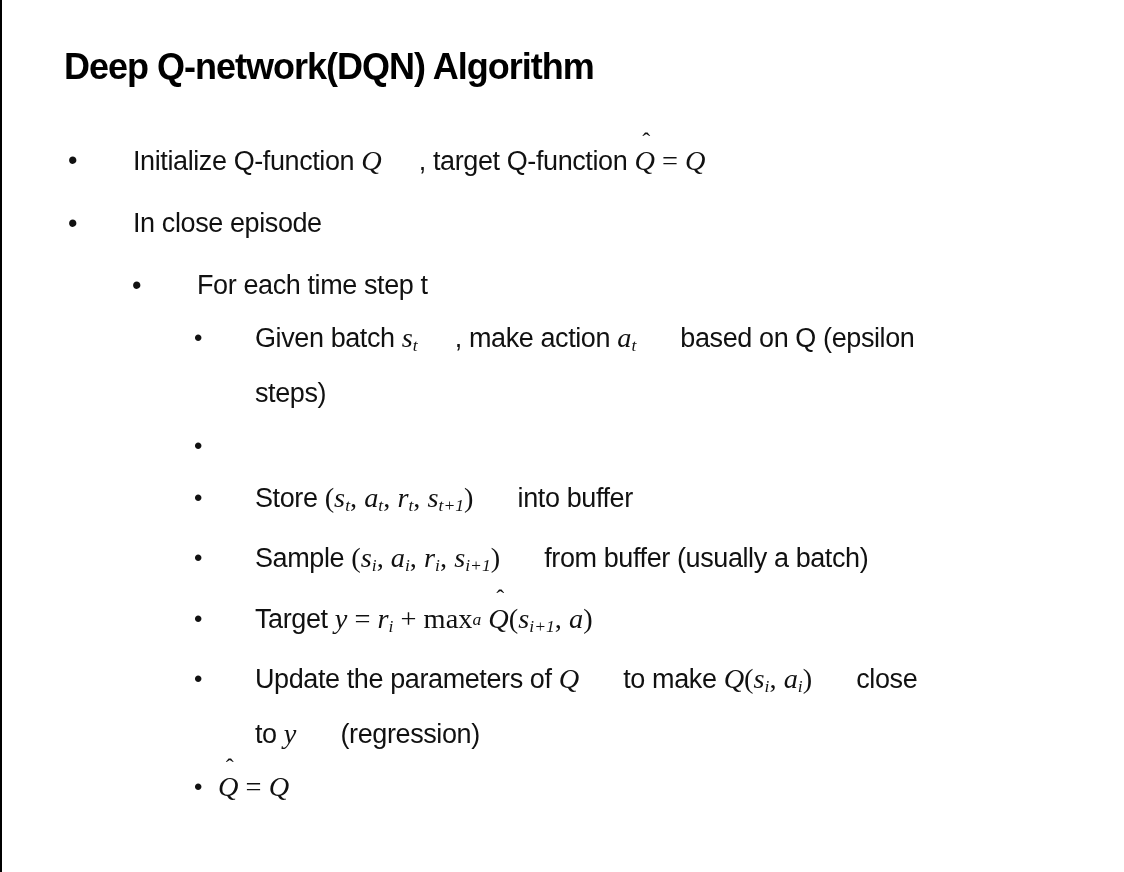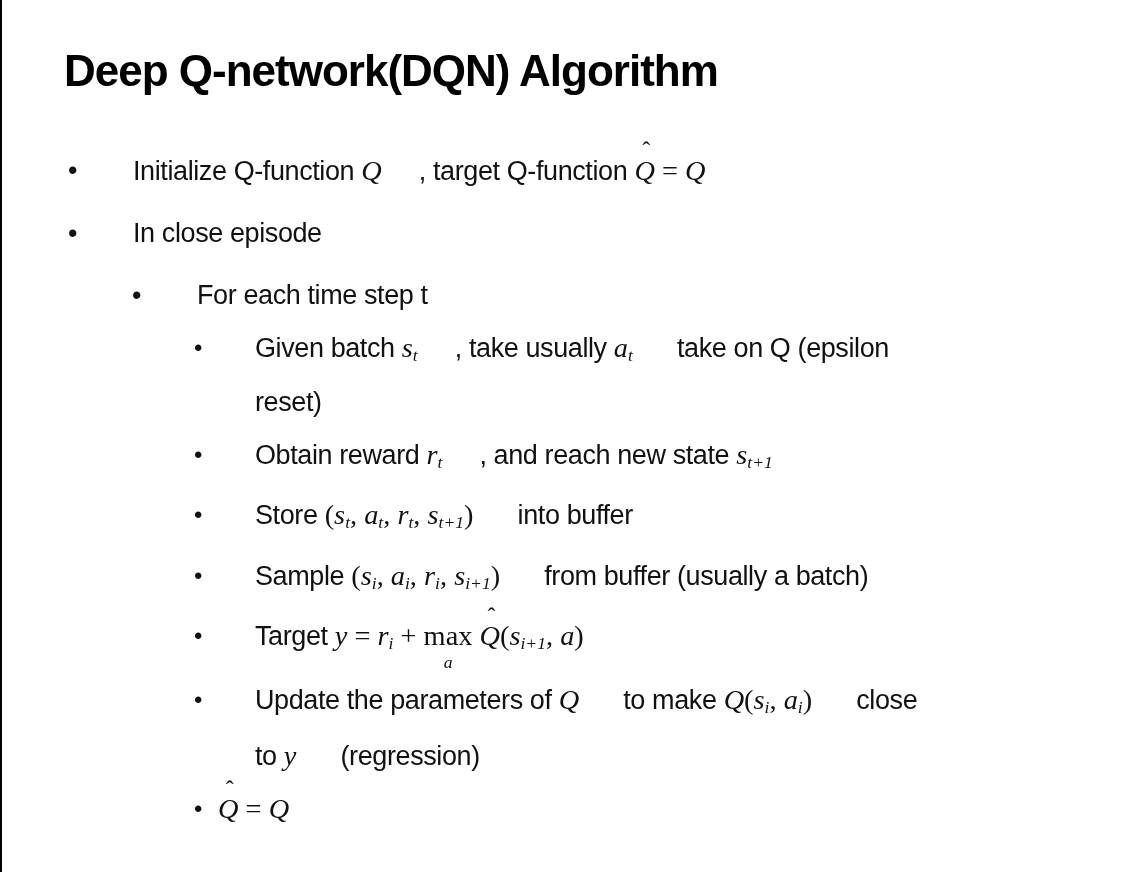--- a/index.html
+++ b/index.html
@@ -8,21 +8,21 @@
     width:1124px;height:872px;
     box-sizing:border-box;
     background:var(--c-background,#ffffff);
     border-left:2px solid var(--c-border,#000000);
     overflow:hidden;
     padding-left:62px;
     font-family:"Liberation Sans","DejaVu Sans",sans-serif;
   }
   .title{
     margin:46px 0 0 0;
-    font-size:44px;
+    font-size:36px;
     line-height:1.15;
     font-weight:700;
     letter-spacing:-1px;
     color:var(--c-title,#000000);
     font-family:"Liberation Sans","DejaVu Sans",sans-serif;
   }
   .bullets{margin-top:50px;color:var(--c-text,#111111);}
   .b{
     display:flex;
     align-items:flex-start;
@@ -43,21 +43,21 @@
   .mm{font-family:"Liberation Serif","DejaVu Serif",serif;font-style:normal;font-size:1.05em;letter-spacing:0;}
   .msub{font-family:"Liberation Serif","DejaVu Serif",serif;font-style:italic;font-size:0.62em;vertical-align:-0.25em;letter-spacing:0;}
   .hatw{position:relative;display:inline-block;}
   .hatw .hbase{font-style:italic;}
   .hatmark{
     position:absolute;top:-0.34em;left:58%;transform:translateX(-50%);
     font-style:normal;font-size:0.85em;line-height:1;
     font-family:"Liberation Serif","DejaVu Serif",serif;
   }
   .limop{
-    display:inline-flex;flex-direction:column;align-items:center;
+    display:inline-flex;flex-direction:row;align-items:center;
     font-family:"Liberation Serif","DejaVu Serif",serif;font-size:1.05em;letter-spacing:0;
   }
   .limop .lname{line-height:1.05;font-style:normal;}
   .limop .lsub{line-height:1;margin-top:3px;font-size:0.62em;font-style:italic;}
 </style>
 </head>
 <body>
 
 <div class="slide">
   <h1 class="title">Deep Q-network(DQN) Algorithm</h1>
@@ -69,25 +69,24 @@
       <div class="b lv1">
         <span class="mark">•</span>
         <span class="content"><span class="pt">In close episode</span></span>
       </div>
       <div class="b lv2">
         <span class="mark">•</span>
         <span class="content"><span class="pt">For each time step t</span></span>
       </div>
       <div class="b lv3">
         <span class="mark">•</span>
-        <span class="content"><span class="pt">Given batch </span><span class="mv">s<span class="msub">t</span></span><span class="pt">, take usually </span><span class="mv">a<span class="msub">t</span></span><span class="pt"> take on Q (epsilon</span><br><span class="pt">reset)</span></span>
+        <span class="content"><span class="pt">Given batch </span><span class="mv">s<span class="msub">t</span></span><span class="pt">, make action </span><span class="mv">a<span class="msub">t</span></span><span class="pt"> based on Q (epsilon</span><br><span class="pt">steps)</span></span>
       </div>
       <div class="b lv3">
         <span class="mark">•</span>
-        <span class="content"><span class="pt">Obtain reward </span><span class="mv">r<span class="msub">t</span></span><span class="pt">, and reach new state </span><span class="mv">s<span class="msub">t+1</span></span></span>
       </div>
       <div class="b lv3">
         <span class="mark">•</span>
         <span class="content"><span class="pt">Store </span><span class="mm">(</span><span class="mv">s<span class="msub">t</span></span><span class="mm">, </span><span class="mv">a<span class="msub">t</span></span><span class="mm">, </span><span class="mv">r<span class="msub">t</span></span><span class="mm">, </span><span class="mv">s<span class="msub">t+1</span></span><span class="mm">)</span><span class="pt"> into buffer</span></span>
       </div>
       <div class="b lv3">
         <span class="mark">•</span>
         <span class="content"><span class="pt">Sample </span><span class="mm">(</span><span class="mv">s<span class="msub">i</span></span><span class="mm">, </span><span class="mv">a<span class="msub">i</span></span><span class="mm">, </span><span class="mv">r<span class="msub">i</span></span><span class="mm">, </span><span class="mv">s<span class="msub">i+1</span></span><span class="mm">)</span><span class="pt"> from buffer (usually a batch)</span></span>
       </div>
       <div class="b lv3">

